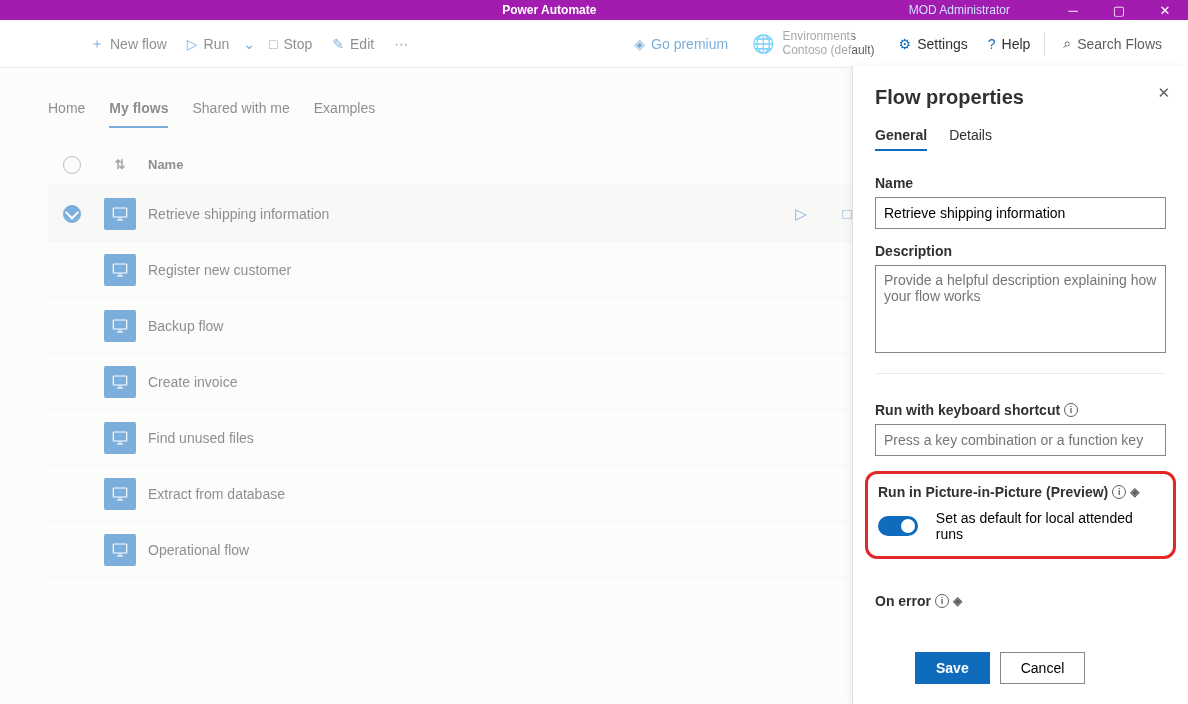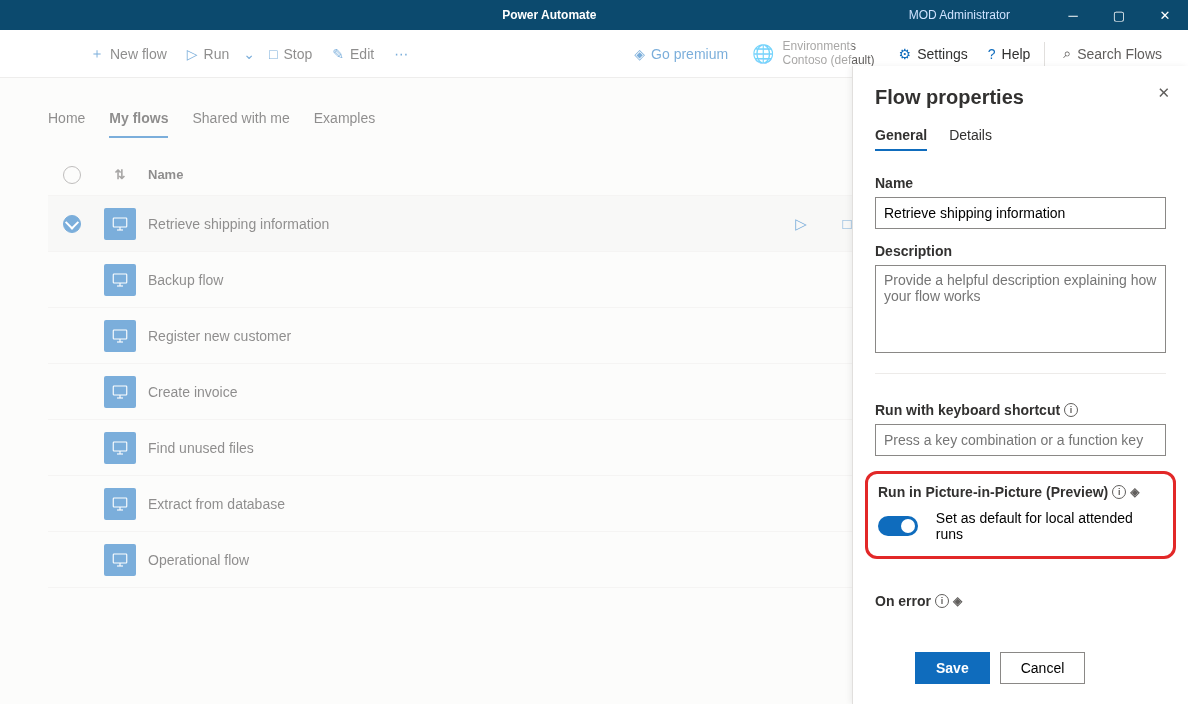--- a/index.html
+++ b/index.html
@@ -1,17 +1,17 @@
 <!DOCTYPE html>
 <html><head>
 <meta charset="utf-8">
 <style>
   * { box-sizing: border-box; font-family: "Segoe UI", sans-serif; }
   body { margin: 0; width: 1188px; height: 704px; overflow: hidden; background: #faf9f8; position: relative; }
-  .titlebar { height: 30px; background: #0c4a6e; color: #fff; display: flex; align-items: center; font-size: 12px; }
+  .titlebar { height: 20px; background: #a21caf; color: #fff; display: flex; align-items: center; font-size: 12px; }
   .titlebar .center { flex: 1; text-align: center; font-weight: 600; }
   .titlebar .user { padding: 0 40px 0 10px; color: #cfe2ff; }
   .titlebar .win-controls { display: flex; }
   .titlebar .win-btn { width: 46px; height: 30px; display: flex; align-items: center; justify-content: center; font-size: 13px; }
 
   .toolbar { height: 48px; background: #fff; border-bottom: 1px solid #e1dfdd; display: flex; align-items: center; padding: 0 12px; font-size: 14px; color: #323130; }
   .toolbar .tb-item { display: flex; align-items: center; gap: 6px; padding: 0 10px; height: 100%; cursor: pointer; }
   .toolbar .tb-sep { width: 1px; height: 24px; background: #e1dfdd; margin: 0 4px; }
   .toolbar .tb-icon { font-size: 14px; color: #0f6cbd; }
   .toolbar .right { margin-left: auto; display: flex; align-items: center; height: 100%; }
@@ -183,36 +183,36 @@
         <div class="col-check"></div>
         <div class="col-icon">
           <div class="flow-icon">
             <svg viewBox="0 0 24 24">
               <rect x="3" y="4" width="18" height="12" rx="1"></rect>
               <line x1="8" y1="20" x2="16" y2="20"></line>
               <line x1="12" y1="16" x2="12" y2="20"></line>
             </svg>
           </div>
         </div>
+        <div class="col-name">Register new customer</div>
+        <div class="col-actions"></div>
+        <div class="col-modified modified">6 months ago</div>
+      </div>
+      <div class="list-row">
+        <div class="col-check"></div>
+        <div class="col-icon">
+          <div class="flow-icon">
+            <svg viewBox="0 0 24 24">
+              <rect x="3" y="4" width="18" height="12" rx="1"></rect>
+              <line x1="8" y1="20" x2="16" y2="20"></line>
+              <line x1="12" y1="16" x2="12" y2="20"></line>
+            </svg>
+          </div>
+        </div>
         <div class="col-name">Backup flow</div>
-        <div class="col-actions"></div>
-        <div class="col-modified modified">6 months ago</div>
-      </div>
-      <div class="list-row">
-        <div class="col-check"></div>
-        <div class="col-icon">
-          <div class="flow-icon">
-            <svg viewBox="0 0 24 24">
-              <rect x="3" y="4" width="18" height="12" rx="1"></rect>
-              <line x1="8" y1="20" x2="16" y2="20"></line>
-              <line x1="12" y1="16" x2="12" y2="20"></line>
-            </svg>
-          </div>
-        </div>
-        <div class="col-name">Register new customer</div>
         <div class="col-actions"></div>
         <div class="col-modified modified">6 months ago</div>
       </div>
       <div class="list-row">
         <div class="col-check"></div>
         <div class="col-icon">
           <div class="flow-icon">
             <svg viewBox="0 0 24 24">
               <rect x="3" y="4" width="18" height="12" rx="1"></rect>
               <line x1="8" y1="20" x2="16" y2="20"></line>

